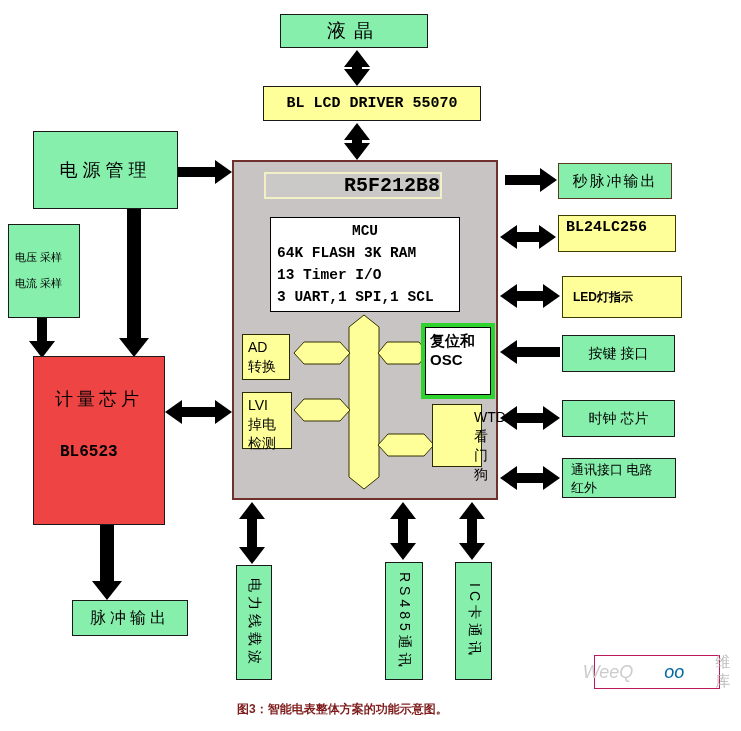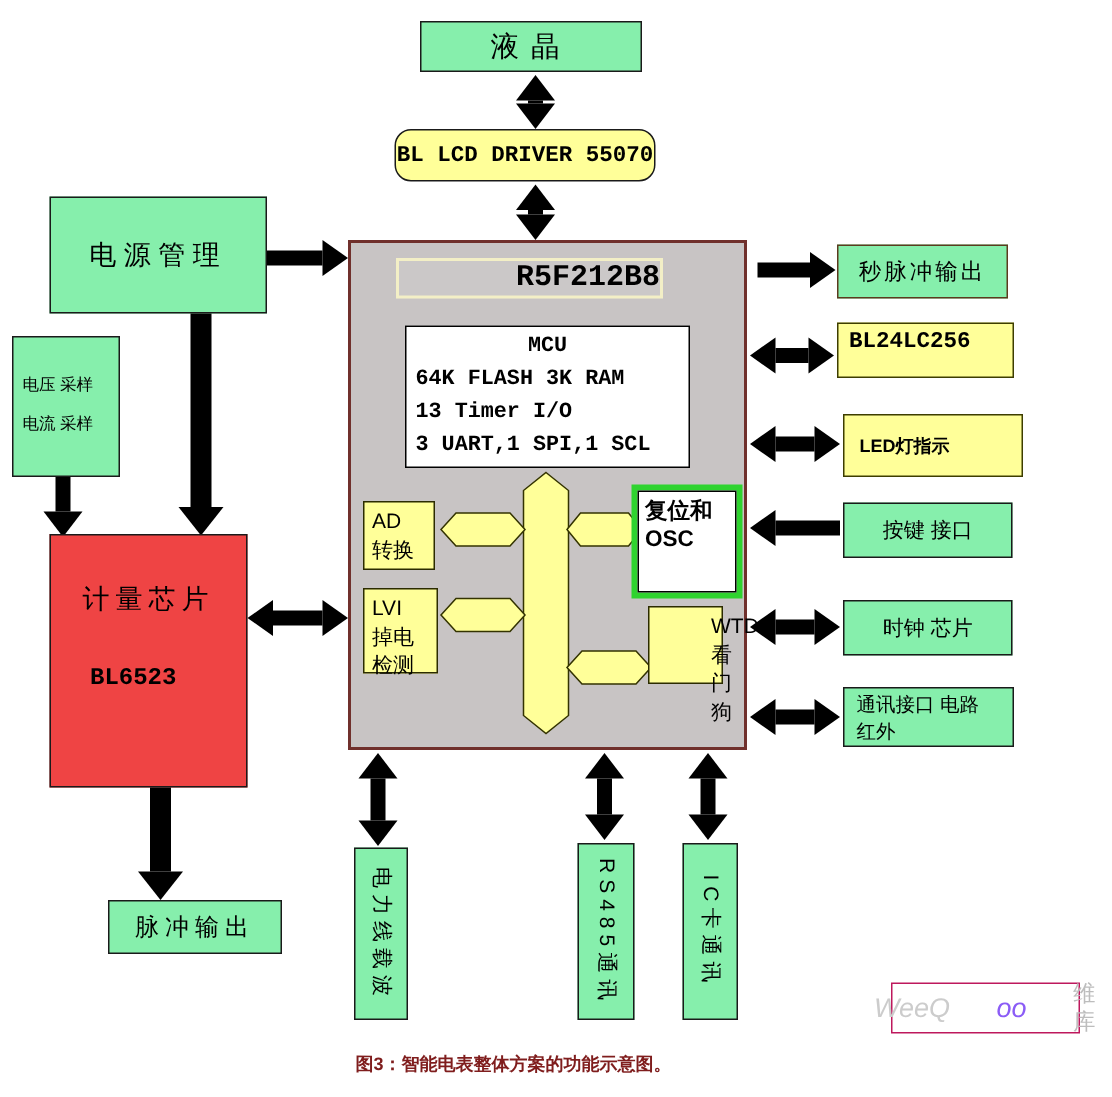--- a/index.html
+++ b/index.html
@@ -36,37 +36,37 @@
   .ha{position:absolute;display:flex;flex-direction:row;align-items:center;}
   .ha .shaft{height:10px;flex:1;background:#000;}
   .tl{width:0;height:0;border-top:12px solid transparent;border-bottom:12px solid transparent;border-right:17px solid #000;}
   .tr{width:0;height:0;border-top:12px solid transparent;border-bottom:12px solid transparent;border-left:17px solid #000;}
   .vtext{writing-mode:vertical-rl;text-orientation:sideways;display:flex;align-items:center;justify-content:center;
          font-size:14px;letter-spacing:4px;}
   #caption{position:absolute;left:237px;top:701px;font-size:12px;font-weight:bold;color:#7f1d1d;}
   #watermark{position:absolute;left:594px;top:655px;width:126px;height:34px;box-sizing:border-box;
              border:1px solid #be185d;display:flex;align-items:center;justify-content:center;
              font-size:18px;font-style:italic;color:#cccccc;gap:31px;}
-  #watermark .oo{color:#8b5cf6;}
+  #watermark .oo{color:#0369a1;}
   #watermark .cjk{font-style:normal;font-size:15px;color:#bdbdbd;letter-spacing:1px;}
 </style>
 </head>
 <body>
 
 <div id="stage">
 
   <div class="box cream center" style="left:280px;top:14px;width:148px;height:34px;font-size:19px;letter-spacing:8px;">液晶</div>
 
   <div class="va" style="left:344px;top:50px;height:36px;">
     <div class="tu"></div>
       <div class="shaft"></div>
       <div class="td"></div>
   </div>
 
-  <div class="box yellow center" style="left:263px;top:86px;width:174px;height:35px;font-weight:bold;font-size:15px;font-family:'Liberation Mono','DejaVu Sans Mono',monospace;border-radius:11px;">BL LCD DRIVER 55070</div>
+  <div class="box yellow center" style="left:263px;top:86px;width:218px;height:35px;font-weight:bold;font-size:15px;font-family:'Liberation Mono','DejaVu Sans Mono',monospace;">BL LCD DRIVER 55070</div>
 
   <div class="va" style="left:344px;top:123px;height:37px;">
     <div class="tu"></div>
       <div class="shaft"></div>
       <div class="td"></div>
   </div>
 
   <div id="mcu-outer">
     <div id="part-label">R5F212B8</div>
     <div id="mcu-box">
@@ -91,21 +91,21 @@
     </svg>
     <svg style="position:absolute;left:143px;top:271px;" width="58" height="24">
       <polygon points="1,12 11,1 47,1 57,12 47,23 11,23" fill="#ffff99" stroke="#333300" stroke-width="1"></polygon>
     </svg>
 
     <div class="inner-box pre" style="left:8px;top:230px;width:50px;height:57px;">LVI
 掉电
 检测</div>
     <div class="inner-box pre" style="left:8px;top:172px;width:48px;height:46px;">AD
 转换</div>
-    <div class="inner-box pre" style="left:198px;top:242px;width:50px;height:52px;padding-left:41px;">WTD
+    <div class="inner-box pre" style="left:198px;top:242px;width:50px;height:63px;padding-left:41px;">WTD
 看门
 狗</div>
   </div>
 
   <div id="reset-box" class="pre">复位和
 OSC</div>
 
   <div class="box cream center" style="left:33px;top:131px;width:145px;height:78px;font-size:18px;letter-spacing:5px;">电源管理</div>
 
   <div class="ha" style="left:178px;top:160px;width:54px;height:24px;">

